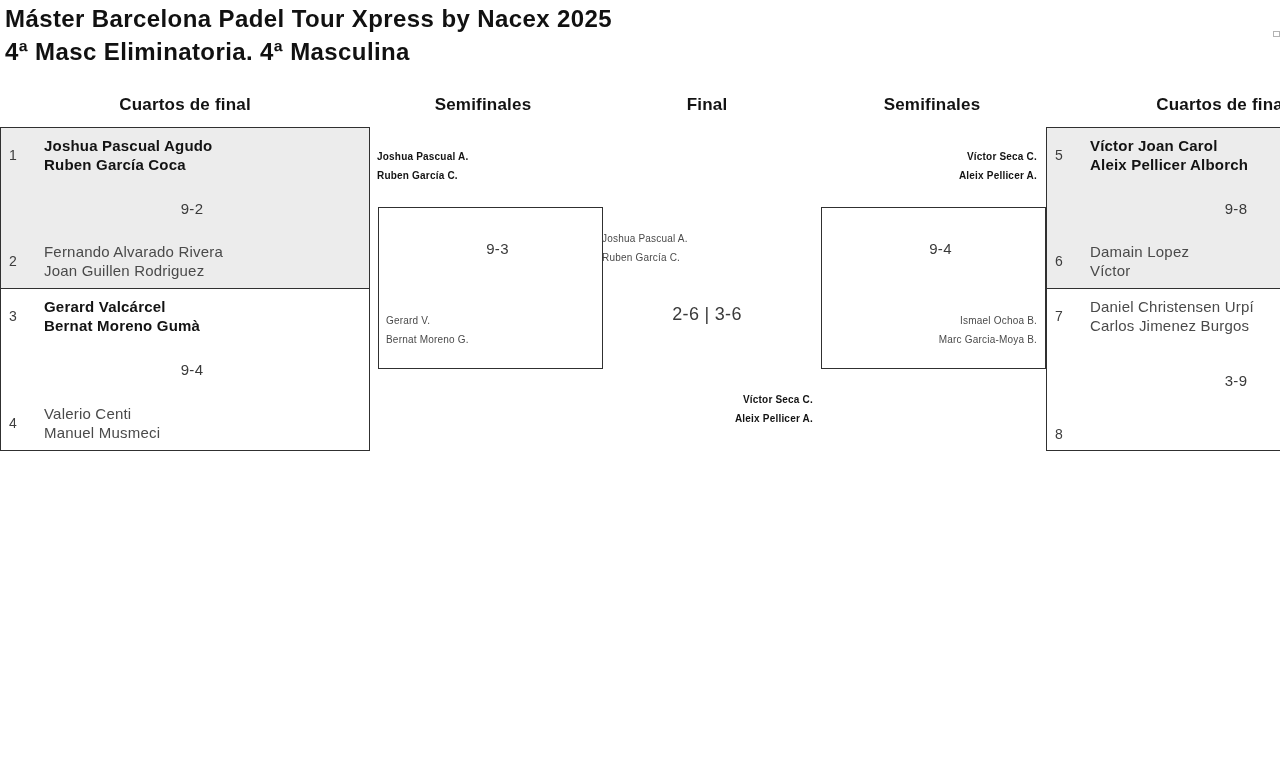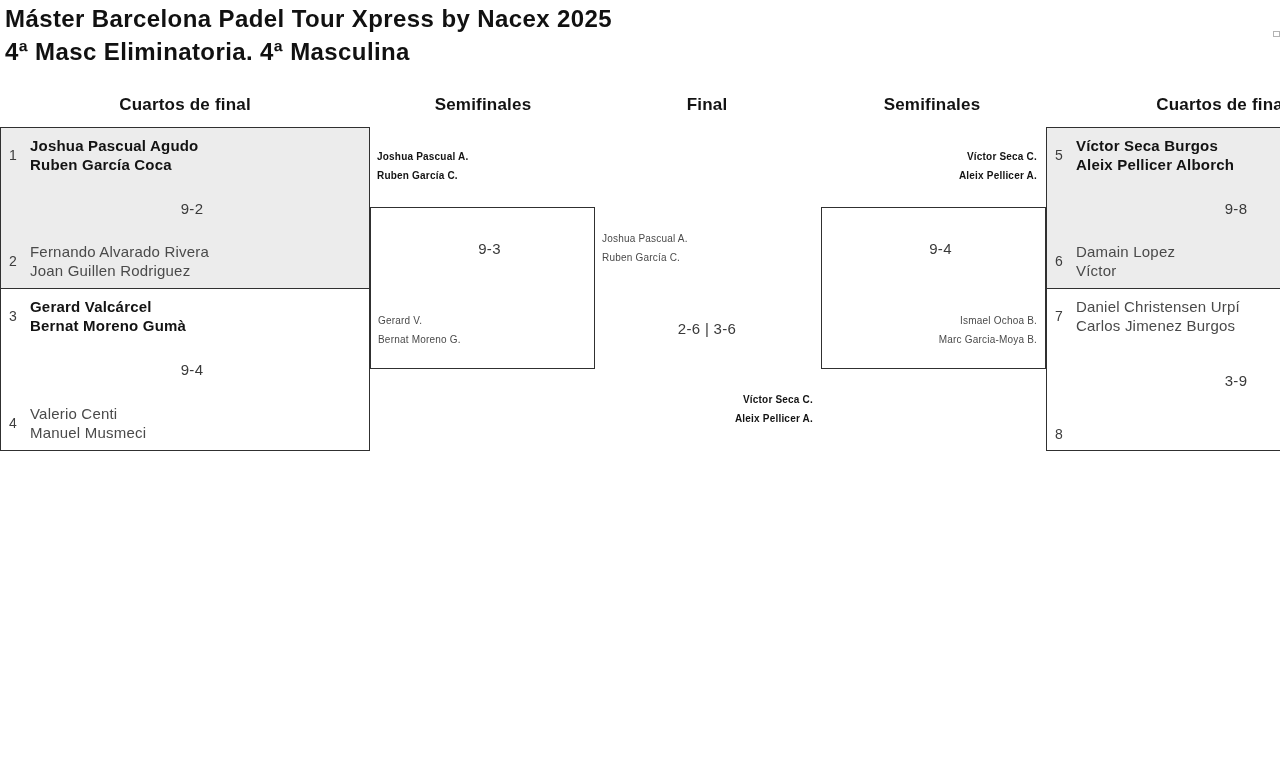--- a/index.html
+++ b/index.html
@@ -70,66 +70,66 @@
     width: 24px;
     text-align: center;
     font-size: 14px;
     color: #3d3d3d;
   }
   .names {
     font-size: 15px;
     line-height: 19px;
     letter-spacing: 0.2px;
     color: #4a4a4a;
-    margin-left: 5px;
+    margin-left: 19px;
     white-space: nowrap;
   }
   .team.winner .names { color: #131313; font-weight: 700; }
   .score {
     text-align: center;
     font-size: 15px;
     letter-spacing: 0.3px;
     color: #3a3a3a;
     margin-left: 14px;
   }
 
   
   .sf-box {
     position: absolute;
     top: 207px;
     width: 223px;
     height: 160px;
     border: 1px solid #303030;
     background: #ffffff;
   }
-  .sf-left  { left: 370px; }
+  .sf-left  { left: 378px; }
   .sf-right { left: 821px; }
   .sf-score { margin-top: 32px; }
   .pair {
     font-size: 10px;
     line-height: 19px;
     letter-spacing: 0.2px;
     white-space: nowrap;
   }
   .pair.bold { font-weight: 700; color: #131313; }
   .pair.plain { color: #4a4a4a; }
   .sf-winner-left  { position: absolute; left: 377px;  top: 147px; text-align: left; }
   .sf-winner-right { position: absolute; right: 243px; top: 147px; text-align: right; }
   .sf-loser-left   { position: absolute; left: 7px;  top: 103px; text-align: left; }
   .sf-loser-right  { position: absolute; right: 8px; top: 103px; text-align: right; margin-left: 28px; }
 
   
   .final-team-left { position: absolute; left: 602px; top: 229px; text-align: left; }
   .final-score {
     position: absolute;
     left: 607px;
-    top: 320px;
+    top: 304px;
     width: 200px;
     text-align: center;
-    font-size: 15px;
+    font-size: 18px;
     letter-spacing: 0.3px;
     color: #3a3a3a;
   }
   .champion { position: absolute; right: 467px; top: 390px; text-align: right; }
 </style>
 </head>
 <body>
 
 <div class="page">
 
@@ -181,21 +181,21 @@
         </div>
       </div>
     </div>
   </div>
 
   <div class="qf-box qf-right">
     <div class="match first shaded">
       <div class="team winner">
         <span class="seed">5</span>
         <div class="names">
-          <div>Víctor Seca Burgos</div>
+          <div>Víctor Joan Carol</div>
           <div>Aleix Pellicer Alborch</div>
         </div>
       </div>
       <div class="score">9-8</div>
       <div class="team">
         <span class="seed">6</span>
         <div class="names">
           <div>Damain Lopez</div>
           <div>Víctor</div>
         </div>

